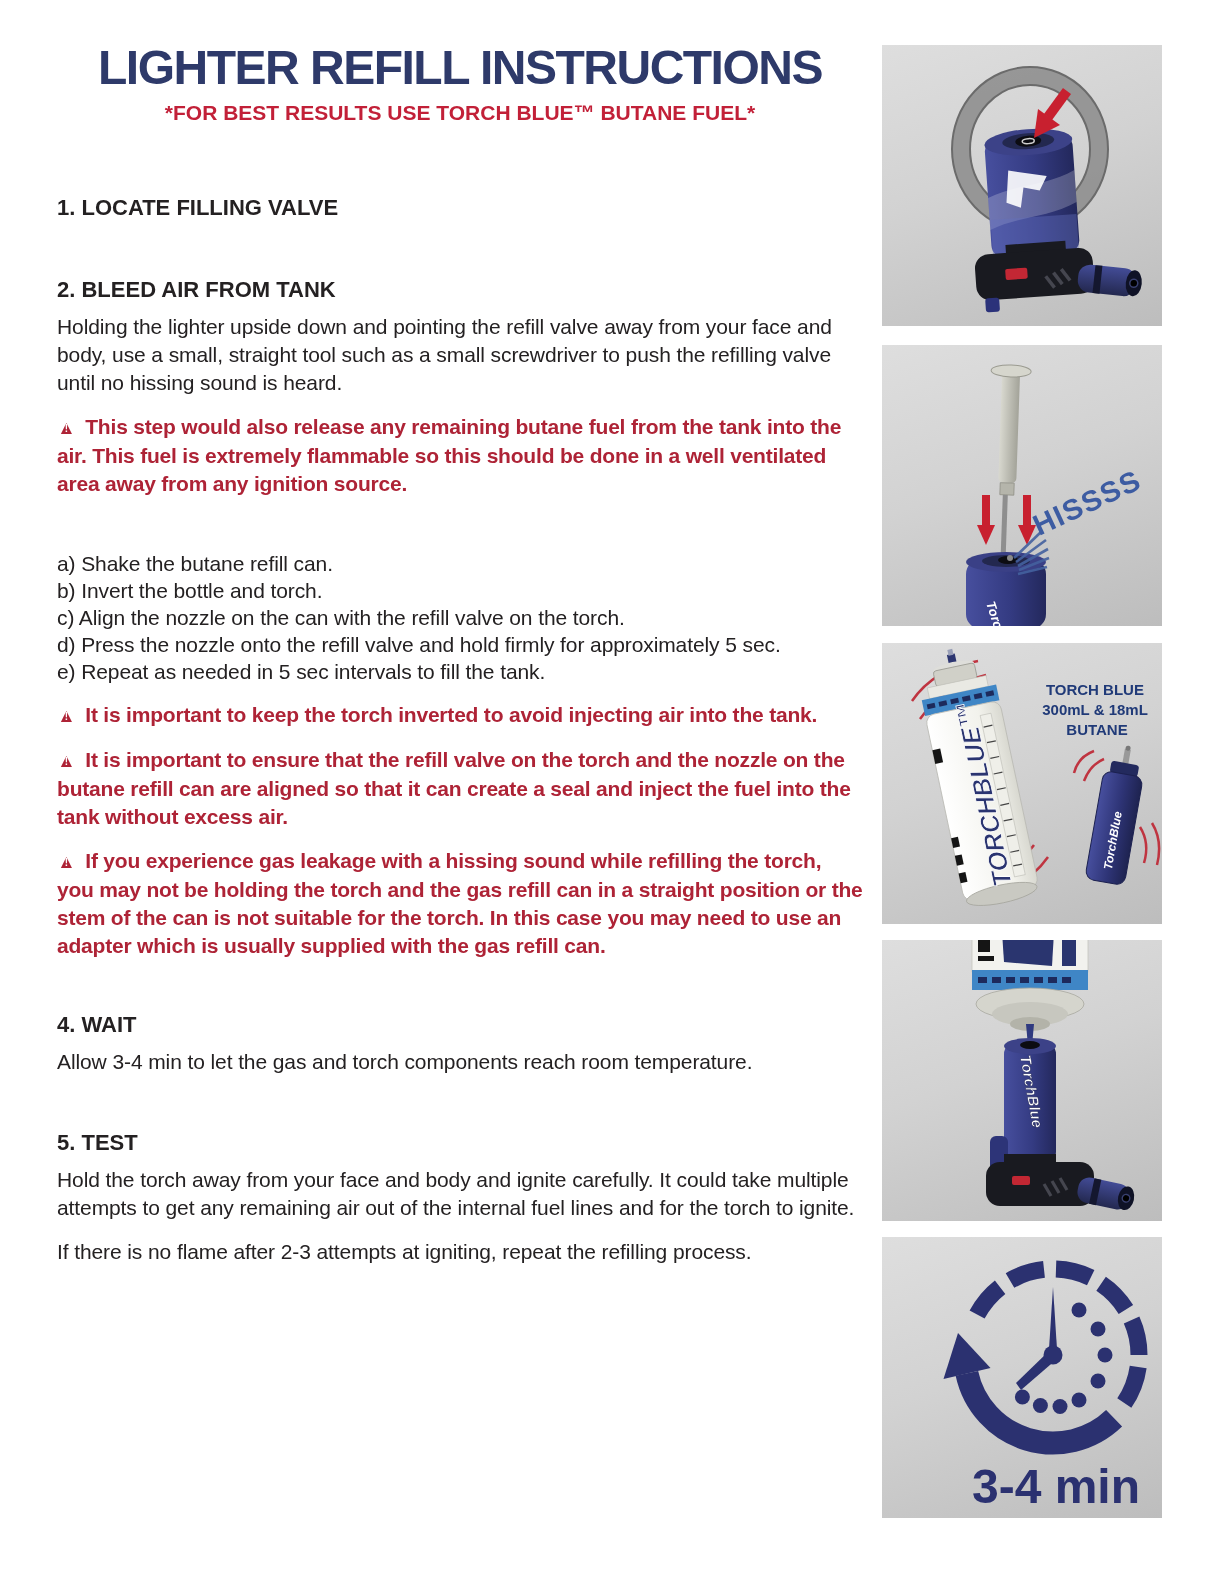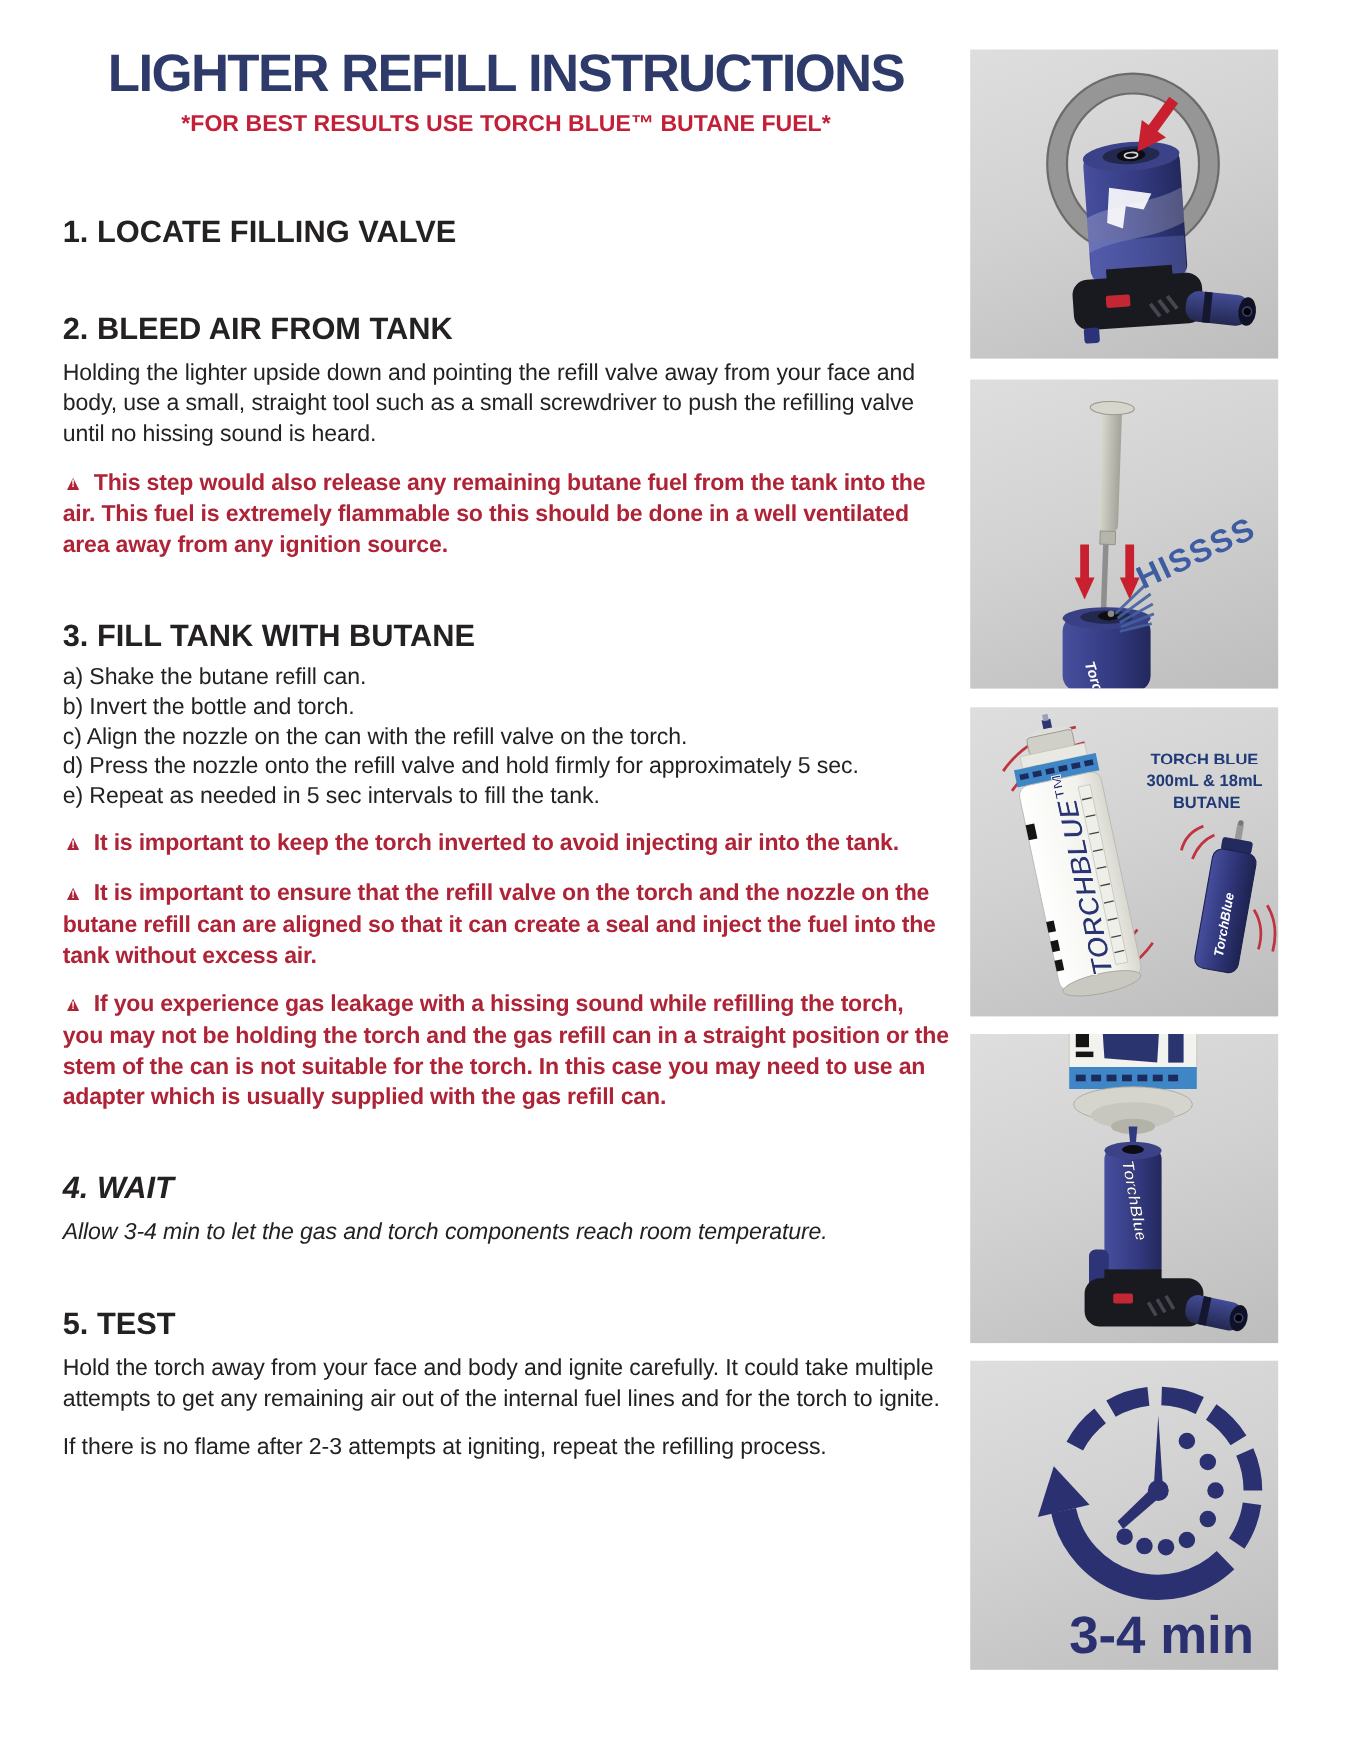--- a/index.html
+++ b/index.html
@@ -18,21 +18,21 @@
   h1{
     margin:0;font-size:48px;line-height:1.1;font-weight:800;letter-spacing:-1.5px;
     color:var(--navy);
   }
   .subtitle{
     margin-top:6px;font-size:21px;font-weight:700;color:var(--red);letter-spacing:0;
   }
   #steps{margin-top:70px;}
   section.step{margin:0;}
   section.step h2{
-    margin:0;font-size:28px;font-weight:700;color:var(--body);letter-spacing:0;
+    margin:0;font-size:22px;font-weight:700;color:var(--body);letter-spacing:0;
   }
   .para{
     margin:10px 0 0 0;font-size:21px;line-height:28px;letter-spacing:-0.1px;
   }
   .list-line{
     font-size:21px;line-height:27px;white-space:nowrap;letter-spacing:-0.1px;
   }
   .list-block{margin-top:8px;}
   .warning{
     margin:16px 0 0 0;font-size:21px;line-height:28px;color:var(--warn);
@@ -42,21 +42,21 @@
     position:relative;display:inline-block;margin-right:4px;font-size:19px;
     font-style:normal;color:var(--warn);
   }
   .warning .tri::after{
     content:"!";position:absolute;left:50%;top:55%;transform:translate(-50%,-50%);
     color:#fff;font-size:10px;font-weight:700;
   }
   
   #steps section:nth-child(2){margin-top:56px;}
   #steps section:nth-child(3){margin-top:52px;}
-  #steps section:nth-child(4){margin-top:52px;font-style:italic;}
+  #steps section:nth-child(4){margin-top:52px;}
   #steps section:nth-child(5){margin-top:54px;}
   #steps section:nth-child(5) .para + .para{margin-top:16px;}
 
   
   .panel{
     position:absolute;left:882px;width:280px;height:281px;margin:0;
     background:linear-gradient(160deg,#dedede 0%,#d2d2d2 45%,#bdbdbd 100%);
     overflow:hidden;
   }
   .panel svg{display:block;width:280px;height:281px;}
@@ -74,21 +74,20 @@
   <main id="steps">
       <section class="step">
         <h2>1. LOCATE FILLING VALVE</h2>
       </section>
       <section class="step">
         <h2>2. BLEED AIR FROM TANK</h2>
         <p class="para">Holding the lighter upside down and pointing the refill valve away from your face and body, use a small, straight tool such as a small screwdriver to push the refilling valve until no hissing sound is heard.</p>
         <p class="warning"><span class="tri">▲</span><span class="wtext"> This step would also release any remaining butane fuel from the tank into the air. This fuel is extremely flammable so this should be done in a well ventilated area away from any ignition source.</span></p>
       </section>
       <section class="step">
-        <h2>3. FILL TANK WITH BUTANE</h2>
         <div class="list-block">
           <div class="list-line">a) Shake the butane refill can.</div>
           <div class="list-line">b) Invert the bottle and torch.</div>
           <div class="list-line">c) Align the nozzle on the can with the refill valve on the torch.</div>
           <div class="list-line">d) Press the nozzle onto the refill valve and hold firmly for approximately 5 sec.</div>
           <div class="list-line">e) Repeat as needed in 5 sec intervals to fill the tank.</div>
         </div>
         <p class="warning"><span class="tri">▲</span><span class="wtext"> It is important to keep the torch inverted to avoid injecting air into the tank.</span></p>
         <p class="warning"><span class="tri">▲</span><span class="wtext"> It is important to ensure that the refill valve on the torch and the nozzle on the butane refill can are aligned so that it can create a seal and inject the fuel into the tank without excess air.</span></p>
         <p class="warning"><span class="tri">▲</span><span class="wtext"> If you experience gas leakage with a hissing sound while refilling the torch, you may not be holding the torch and the gas refill can in a straight position or the stem of the can is not suitable for the torch. In this case you may need to use an adapter which is usually supplied with the gas refill can.</span></p>

